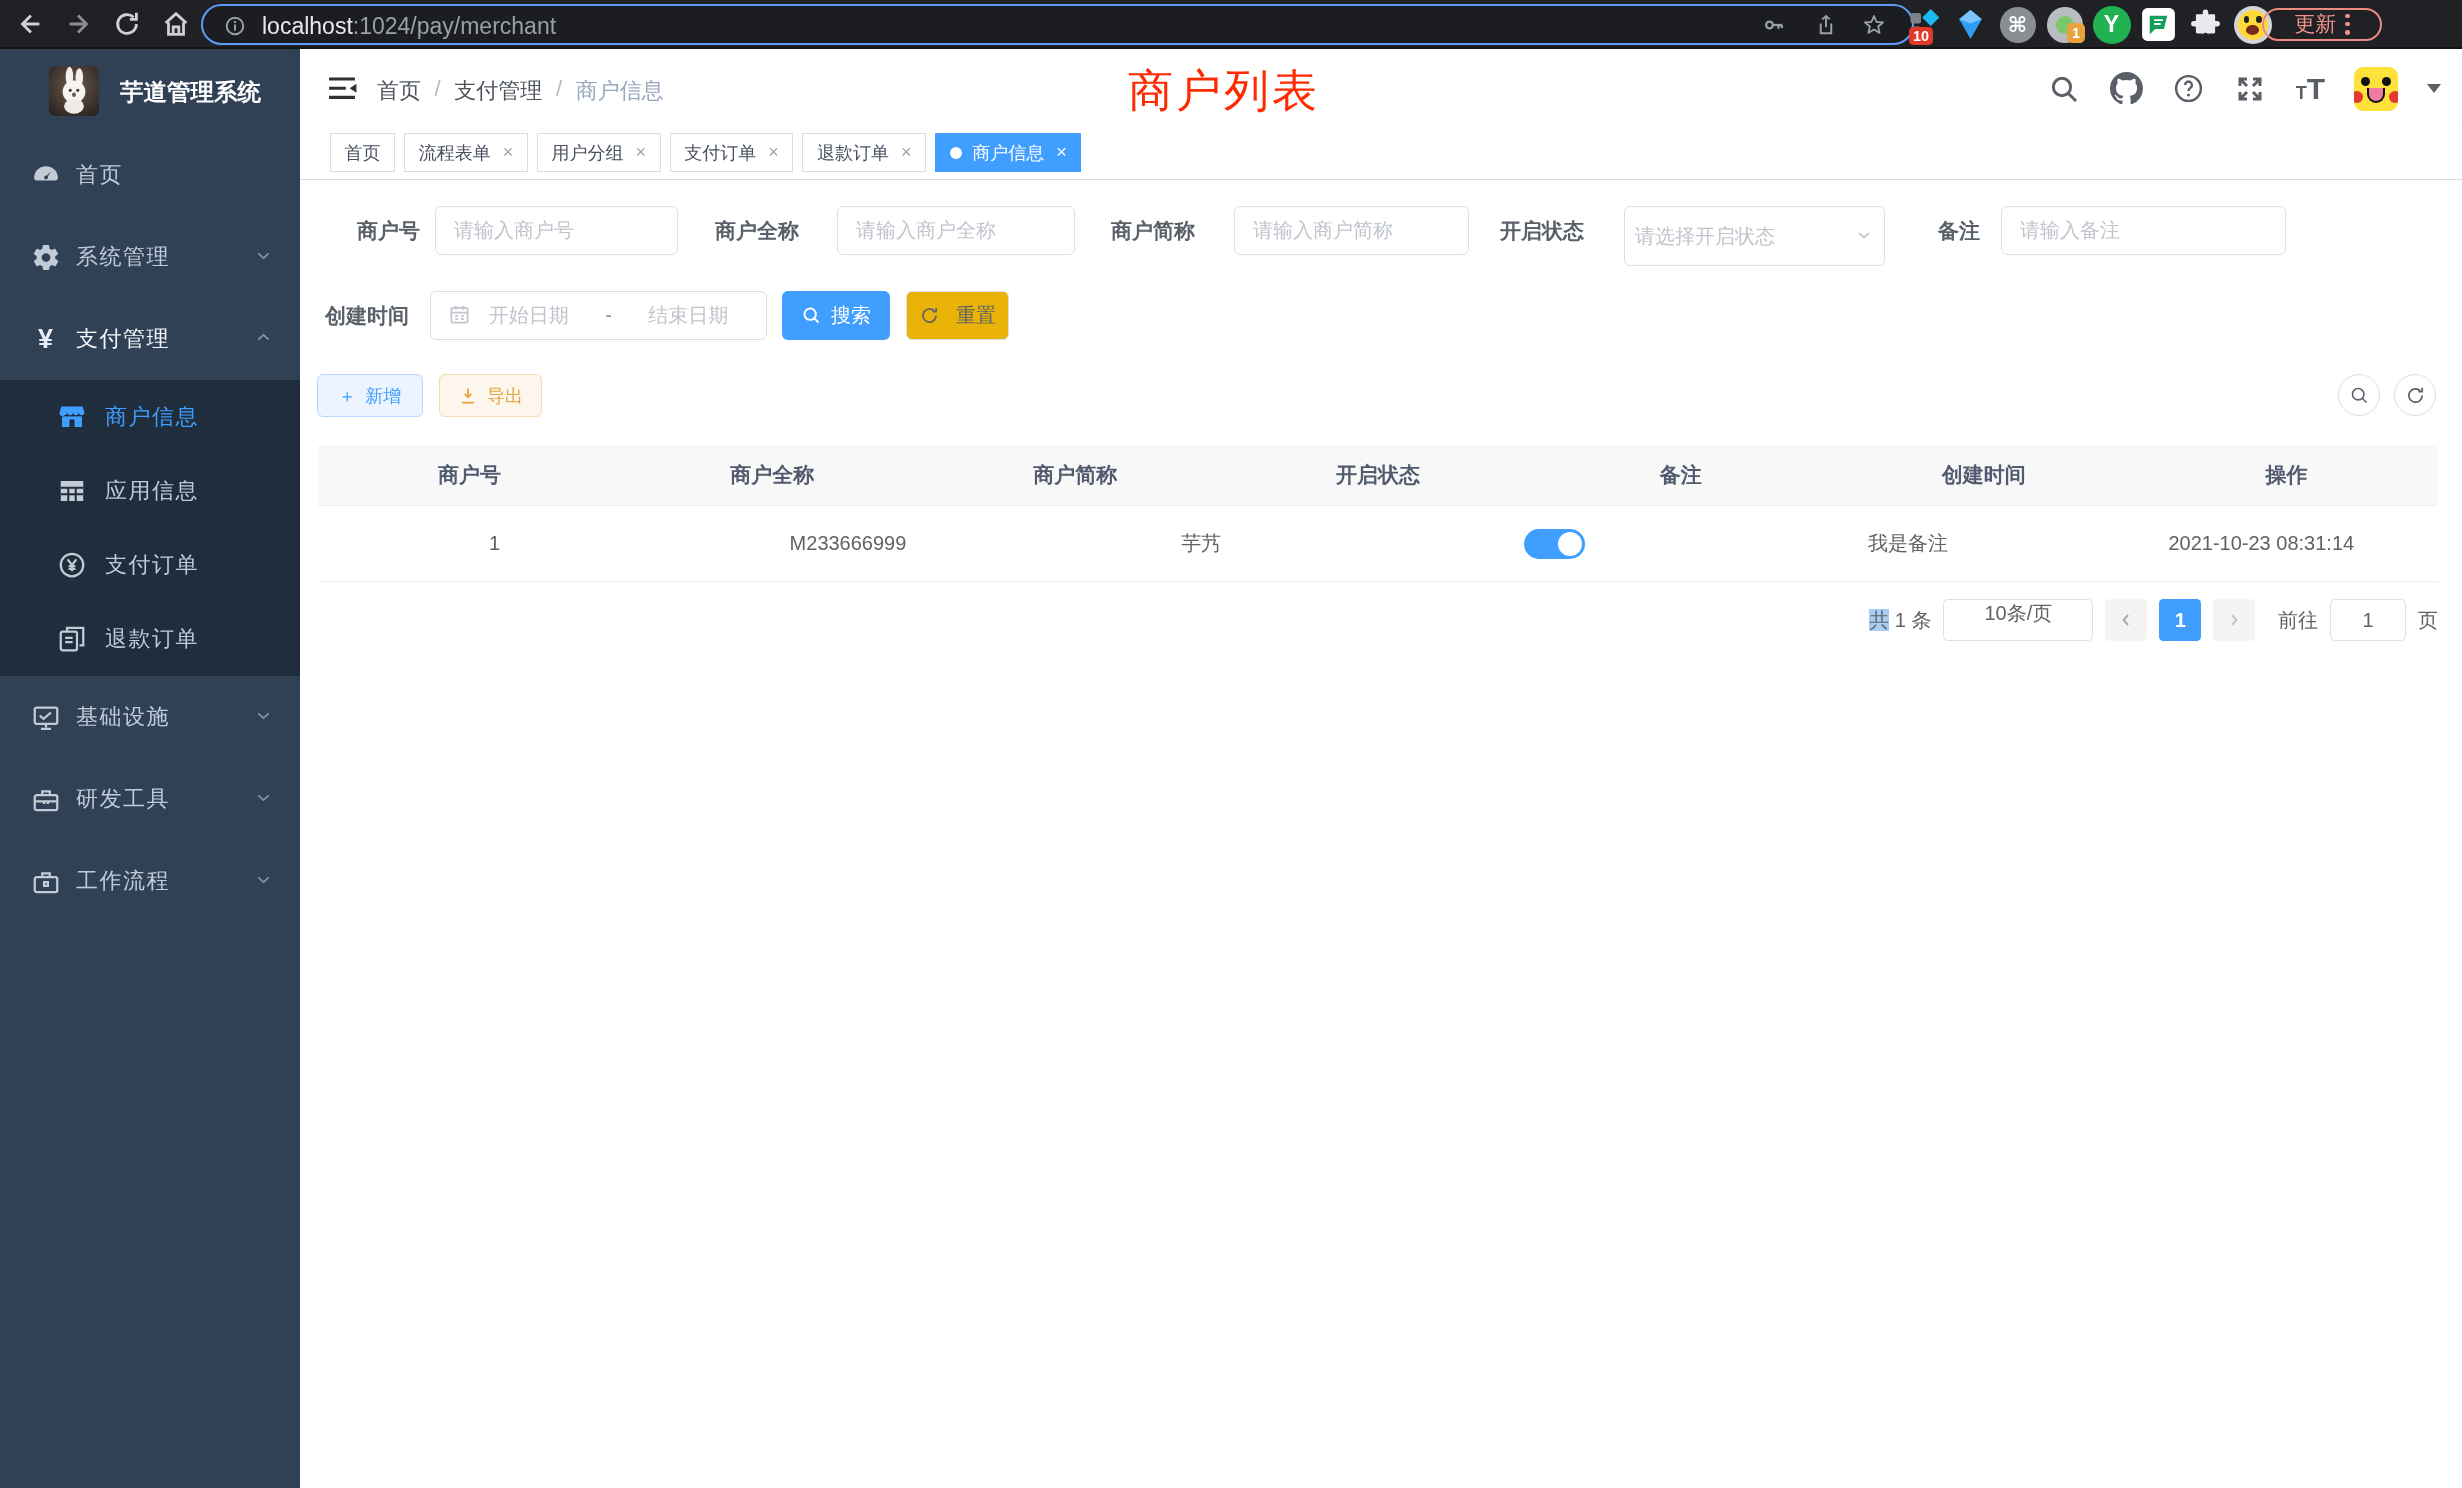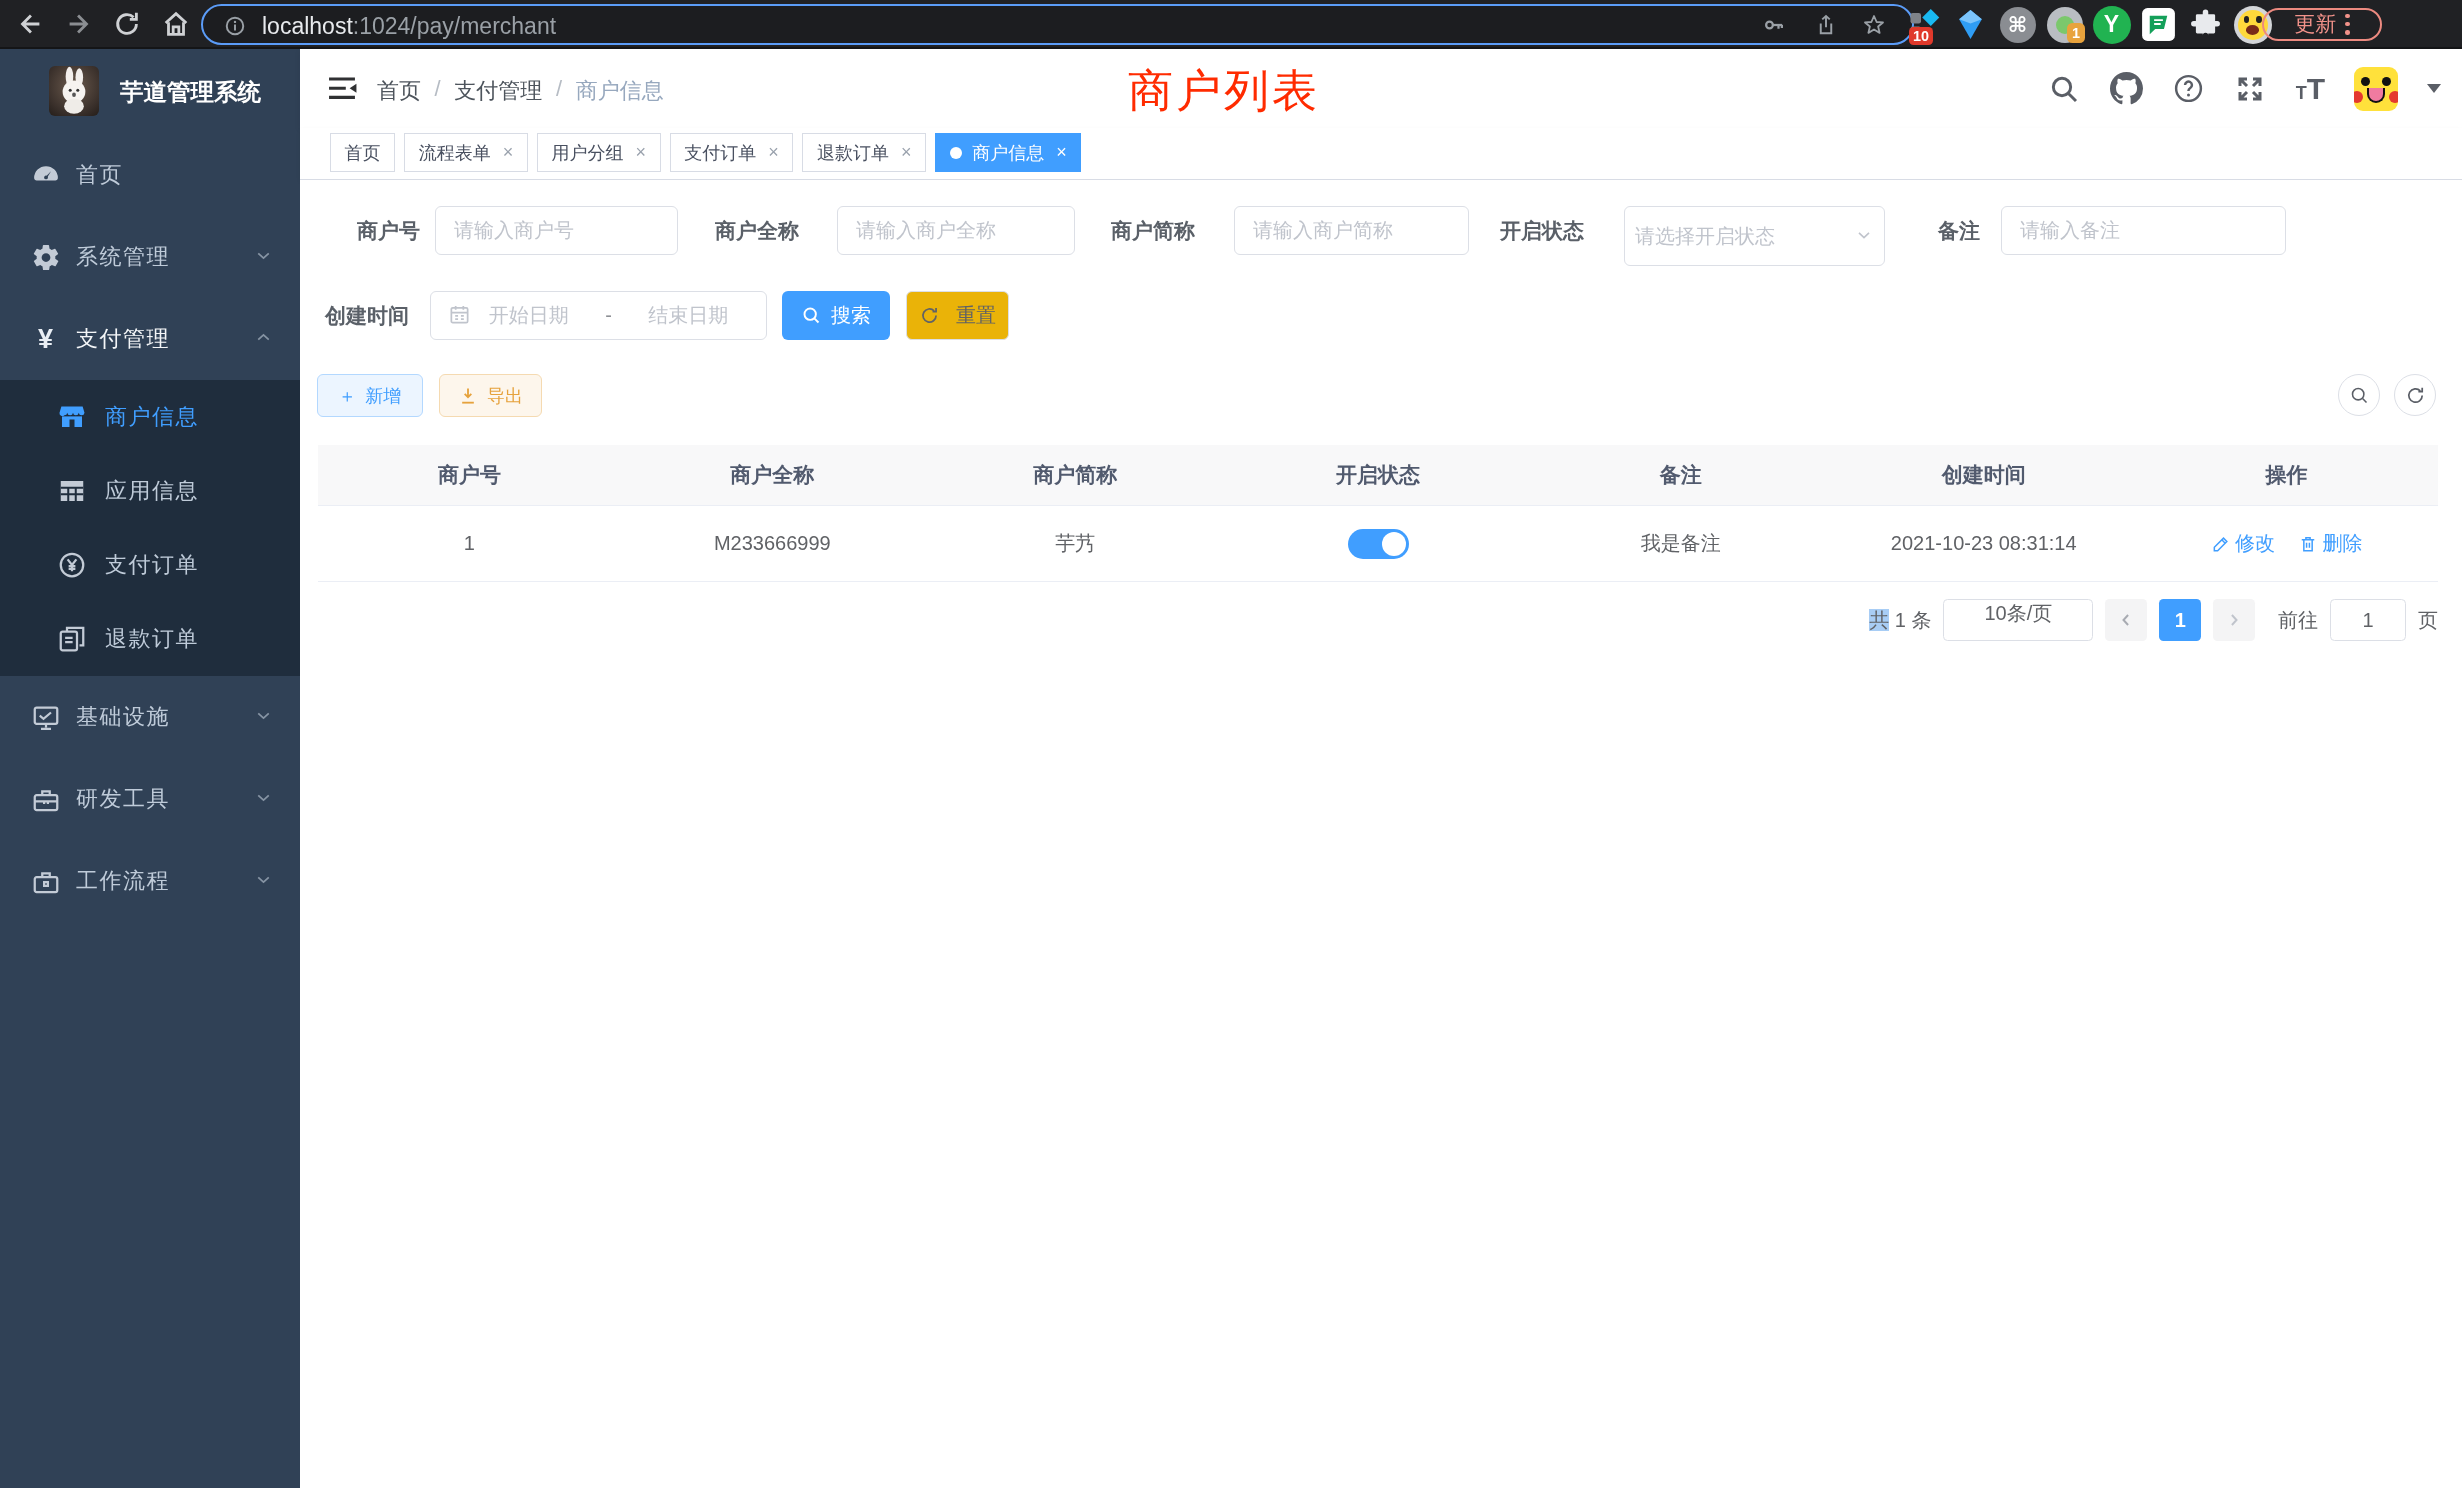--- a/index.html
+++ b/index.html
@@ -584,37 +584,20 @@
           <div class="td">1</div>
           <div class="td">M233666999</div>
           <div class="td">芋艿</div>
           <div class="td">
             <div class="switch">
                 <span class="knob"></span>
               </div>
           </div>
           <div class="td">我是备注</div>
           <div class="td">2021-10-23 08:31:14</div>
-          <div class="td ops">
-            <span class="op-link">
-              <svg width="20" height="20" viewBox="0 0 24 24" fill="none" stroke="currentColor" stroke-width="1.8">
-                  <path d="M4 20h4L19 9l-4-4L4 16v4z"></path>
-                  <path d="M13 7l4 4"></path>
-                </svg>
-              <span>修改</span>
-            </span>
-            <span class="op-link">
-              <svg width="20" height="20" viewBox="0 0 24 24" fill="none" stroke="currentColor" stroke-width="1.8">
-                  <path d="M4.5 7h15M9.5 7V4.5h5V7"></path>
-                  <path d="M7 7v13h10V7"></path>
-                  <path d="M10.3 10.5v6M13.7 10.5v6"></path>
-                </svg>
-              <span>删除</span>
-            </span>
-          </div>
         </div>
       </div>
 
       <div class="pager">
         <span><span class="hl">共</span> <span>1 条</span></span>
         <div class="psize">
           <span>10条/页</span>
           <svg width="18" height="18" viewBox="0 0 24 24" fill="none" stroke="#c0c4cc" stroke-width="2">
               <path d="M6 9.5 12 15l6-5.5"></path>
             </svg>

